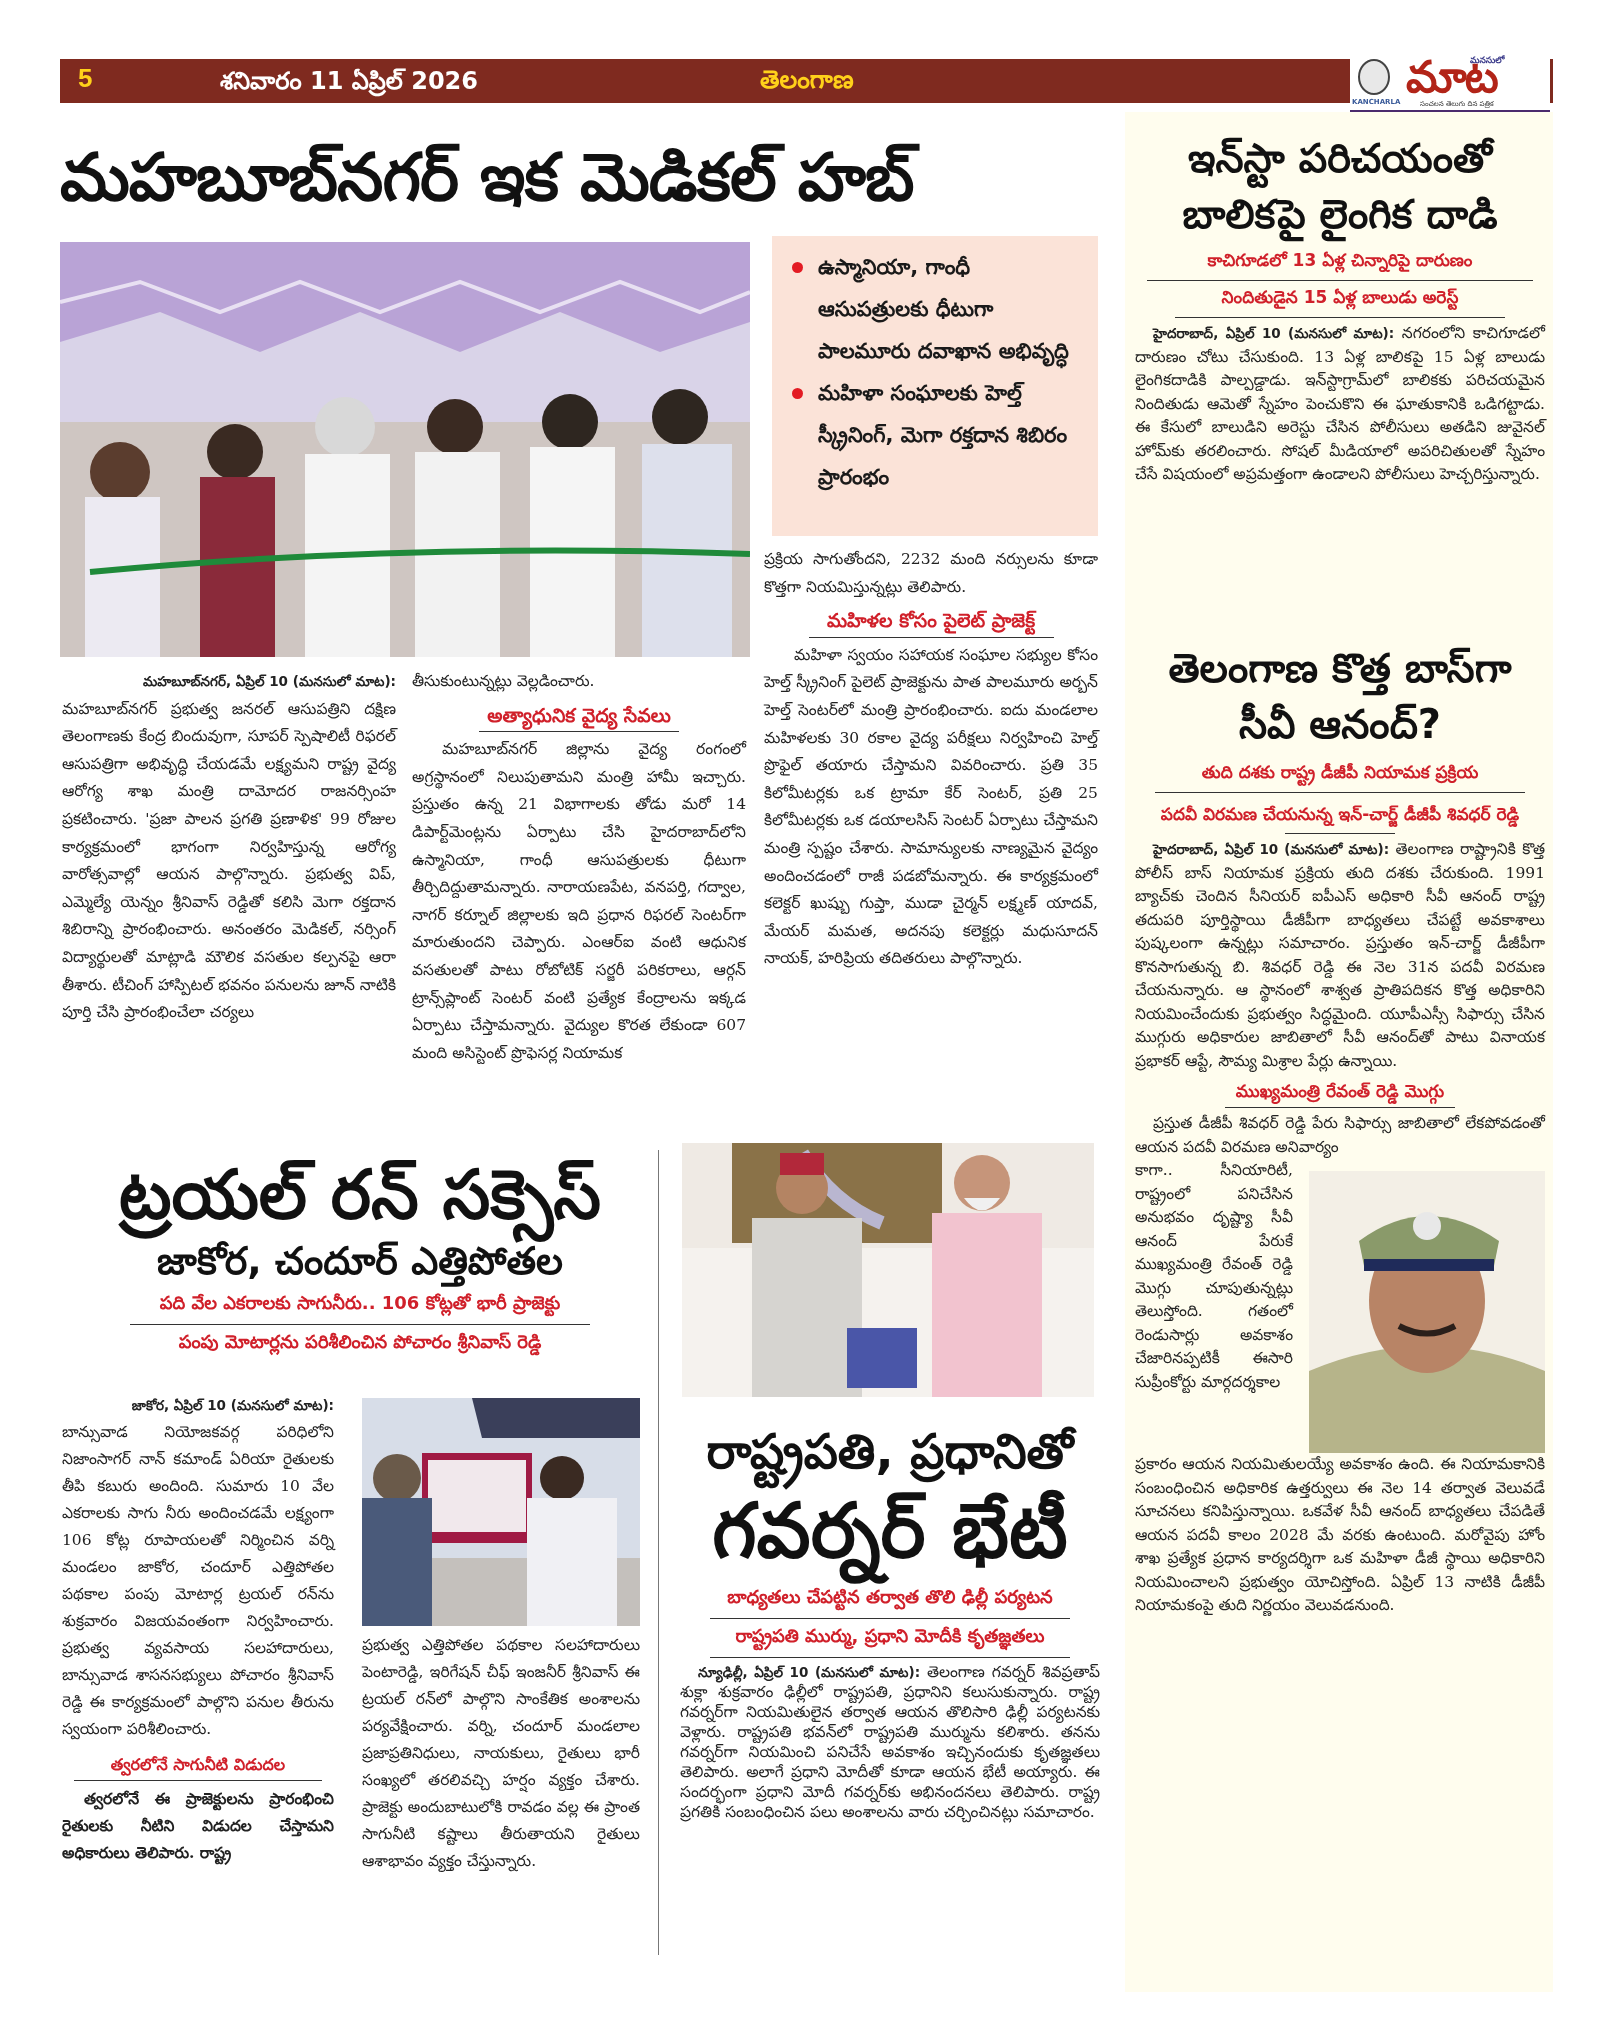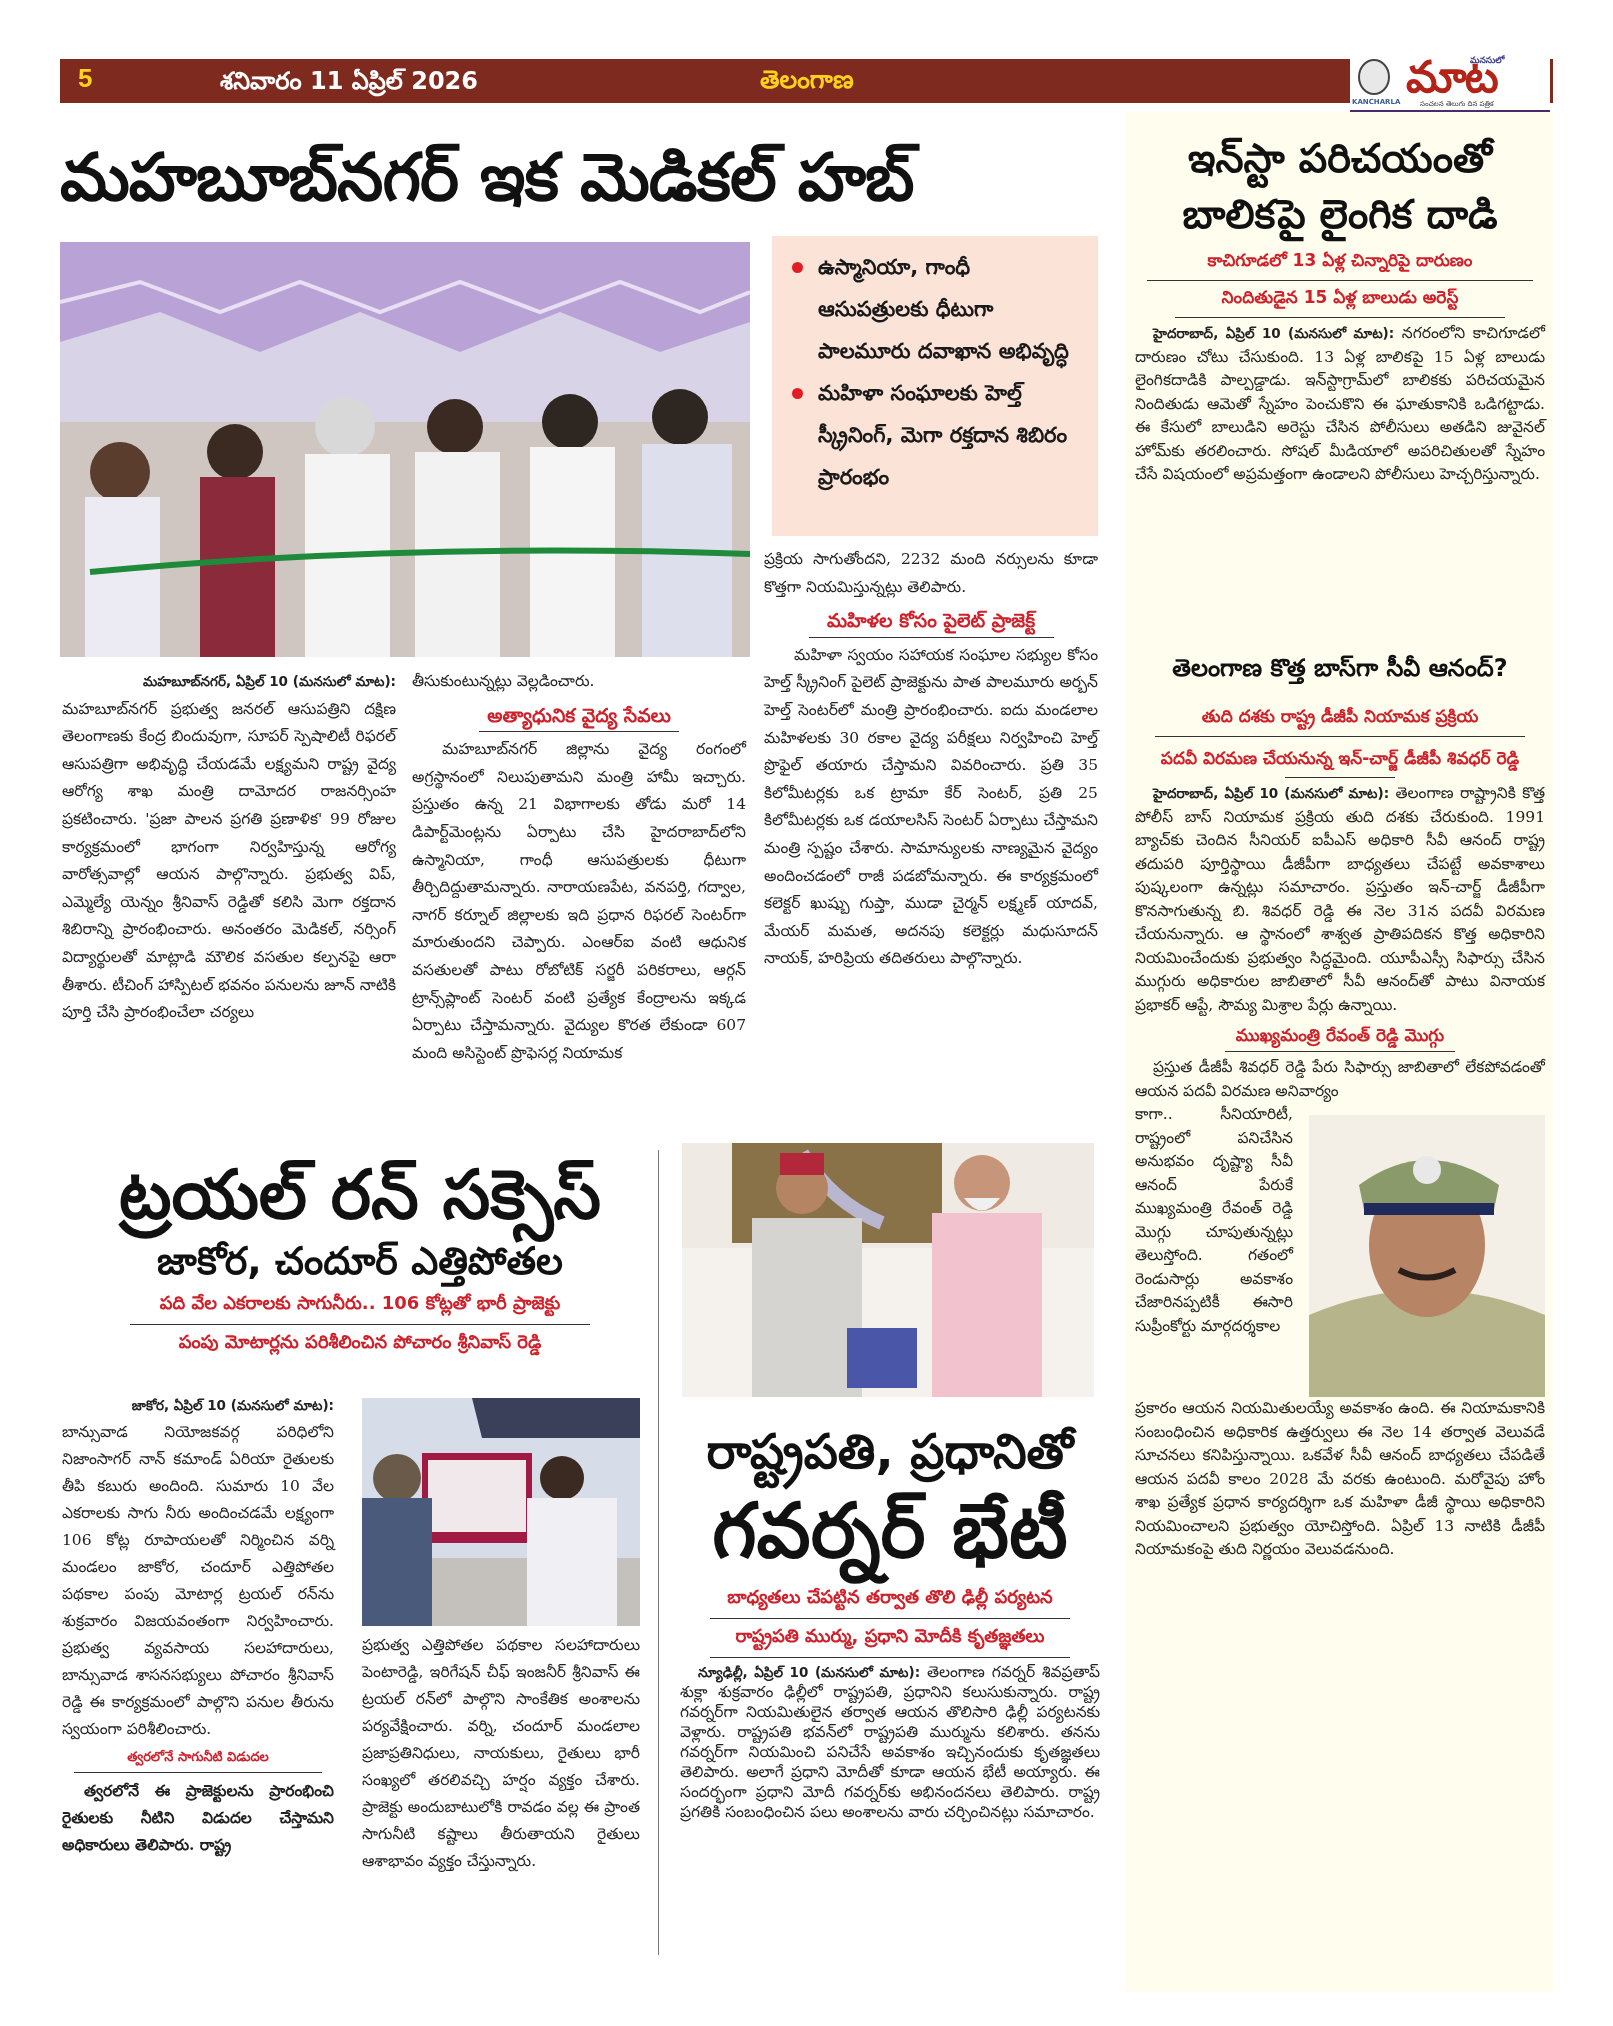--- a/index.html
+++ b/index.html
@@ -119,21 +119,21 @@
   <div class="rule" style="margin:6px 12px;"></div>
   <div class="red-sub" style="font-size:17px;">నిందితుడైన 15 ఏళ్ల బాలుడు అరెస్ట్</div>
   <div class="rule" style="margin:6px 40px 4px;"></div>
   <div class="body-text" style="text-indent:18px; line-height:23.5px;">
     <span class="dateline" style="font-size:13.5px;">హైదరాబాద్, ఏప్రిల్ 10 (మనసులో మాట):</span>
     <span>నగరంలోని కాచిగూడలో దారుణం చోటు చేసుకుంది. 13 ఏళ్ల బాలికపై 15 ఏళ్ల బాలుడు లైంగికదాడికి పాల్పడ్డాడు. ఇన్‌స్టాగ్రామ్‌లో బాలికకు పరిచయమైన నిందితుడు ఆమెతో స్నేహం పెంచుకొని ఈ ఘాతుకానికి ఒడిగట్టాడు. ఈ కేసులో బాలుడిని అరెస్టు చేసిన పోలీసులు అతడిని జువైనల్ హోమ్‌కు తరలించారు. సోషల్ మీడియాలో అపరిచితులతో స్నేహం చేసే విషయంలో అప్రమత్తంగా ఉండాలని పోలీసులు హెచ్చరిస్తున్నారు.</span>
   </div>
 </div>
 
 <div class="abs" style="left:1135px; top:640px; width:410px;">
-  <div class="h-big" style="font-size:24px; text-align:center; line-height:56px;">తెలంగాణ కొత్త బాస్‌గా సీవీ ఆనంద్?</div>
+  <div class="h-big" style="font-size:40px; text-align:center; line-height:56px;">తెలంగాణ కొత్త బాస్‌గా సీవీ ఆనంద్?</div>
   <div class="red-sub" style="font-size:17px; margin-top:10px;">తుది దశకు రాష్ట్ర డీజీపీ నియామక ప్రక్రియ</div>
   <div class="rule" style="margin:6px 20px;"></div>
   <div class="red-sub" style="font-size:17px; line-height:30px;">పదవీ విరమణ చేయనున్న ఇన్-చార్జ్ డీజీపీ శివధర్ రెడ్డి</div>
   <div class="rule" style="margin:4px 150px 4px;"></div>
   <div class="body-text" style="text-indent:18px; line-height:23.5px;">
     <span class="dateline" style="font-size:13.5px;">హైదరాబాద్, ఏప్రిల్ 10 (మనసులో మాట):</span>
     <span>తెలంగాణ రాష్ట్రానికి కొత్త పోలీస్ బాస్ నియామక ప్రక్రియ తుది దశకు చేరుకుంది. 1991 బ్యాచ్‌కు చెందిన సీనియర్ ఐపీఎస్ అధికారి సీవీ ఆనంద్ రాష్ట్ర తదుపరి పూర్తిస్థాయి డీజీపీగా బాధ్యతలు చేపట్టే అవకాశాలు పుష్కలంగా ఉన్నట్లు సమాచారం. ప్రస్తుతం ఇన్-చార్జ్ డీజీపీగా కొనసాగుతున్న బి. శివధర్ రెడ్డి ఈ నెల 31న పదవీ విరమణ చేయనున్నారు. ఆ స్థానంలో శాశ్వత ప్రాతిపదికన కొత్త అధికారిని నియమించేందుకు ప్రభుత్వం సిద్ధమైంది. యూపీఎస్సీ సిఫార్సు చేసిన ముగ్గురు అధికారుల జాబితాలో సీవీ ఆనంద్‌తో పాటు వినాయక ప్రభాకర్ ఆప్టే, సౌమ్య మిశ్రాల పేర్లు ఉన్నాయి.</span>
   </div>
   <div class="sub-head-red" style="font-size:17px; margin-top:8px;">ముఖ్యమంత్రి రేవంత్ రెడ్డి మొగ్గు</div>
   <div class="rule" style="margin:2px 90px 4px;"></div>
@@ -159,21 +159,21 @@
   <div class="h-big" style="font-size:68px; text-align:center; line-height:90px;">ట్రయల్ రన్ సక్సెస్</div>
   <div class="h-big" style="font-size:38px; text-align:center;">జాకోర, చందూర్ ఎత్తిపోతల</div>
   <div class="red-sub" style="font-size:18px; margin-top:8px;">పది వేల ఎకరాలకు సాగునీరు.. 106 కోట్లతో భారీ ప్రాజెక్టు</div>
   <div class="rule" style="margin:6px 70px;"></div>
   <div class="red-sub" style="font-size:18px;">పంపు మోటార్లను పరిశీలించిన పోచారం శ్రీనివాస్ రెడ్డి</div>
 </div>
 
 <div class="abs body-text" style="left:62px; top:1392px; width:272px; line-height:27px;">
   <div class="dateline" style="font-size:13.5px; text-align:right;">జాకోర, ఏప్రిల్ 10 (మనసులో మాట):</div>
   <div>బాన్సువాడ నియోజకవర్గ పరిధిలోని నిజాంసాగర్ నాన్ కమాండ్ ఏరియా రైతులకు తీపి కబురు అందింది. సుమారు 10 వేల ఎకరాలకు సాగు నీరు అందించడమే లక్ష్యంగా 106 కోట్ల రూపాయలతో నిర్మించిన వర్ని మండలం జాకోర, చందూర్ ఎత్తిపోతల పథకాల పంపు మోటార్ల ట్రయల్ రన్‌ను శుక్రవారం విజయవంతంగా నిర్వహించారు. ప్రభుత్వ వ్యవసాయ సలహాదారులు, బాన్సువాడ శాసనసభ్యులు పోచారం శ్రీనివాస్ రెడ్డి ఈ కార్యక్రమంలో పాల్గొని పనుల తీరును స్వయంగా పరిశీలించారు.</div>
-  <div class="sub-head-red" style="margin-top:0; font-size:13px;">త్వరలోనే సాగునీటి విడుదల</div>
+  <div class="sub-head-red" style="margin-top:8px; font-size:16px;">త్వరలోనే సాగునీటి విడుదల</div>
   <div class="rule" style="margin:2px 12px 4px;"></div>
   <div style="text-indent:22px;font-weight:bold;">త్వరలోనే ఈ ప్రాజెక్టులను ప్రారంభించి రైతులకు నీటిని విడుదల చేస్తామని అధికారులు తెలిపారు. రాష్ట్ర</div>
 </div>
 
 <div class="abs photo" style="left:362px; top:1398px; width:278px; height:228px;">
   <svg width="278" height="228" viewBox="0 0 278 228">
     <rect width="278" height="228" fill="#d7dde8"></rect>
     <path d="M110 0 L278 0 L278 40 L120 40 Z" fill="#3a3f5a"></path>
     <rect x="0" y="160" width="278" height="68" fill="#c4c0bc"></rect>
     <rect x="60" y="55" width="110" height="90" fill="#a01a44"></rect>

